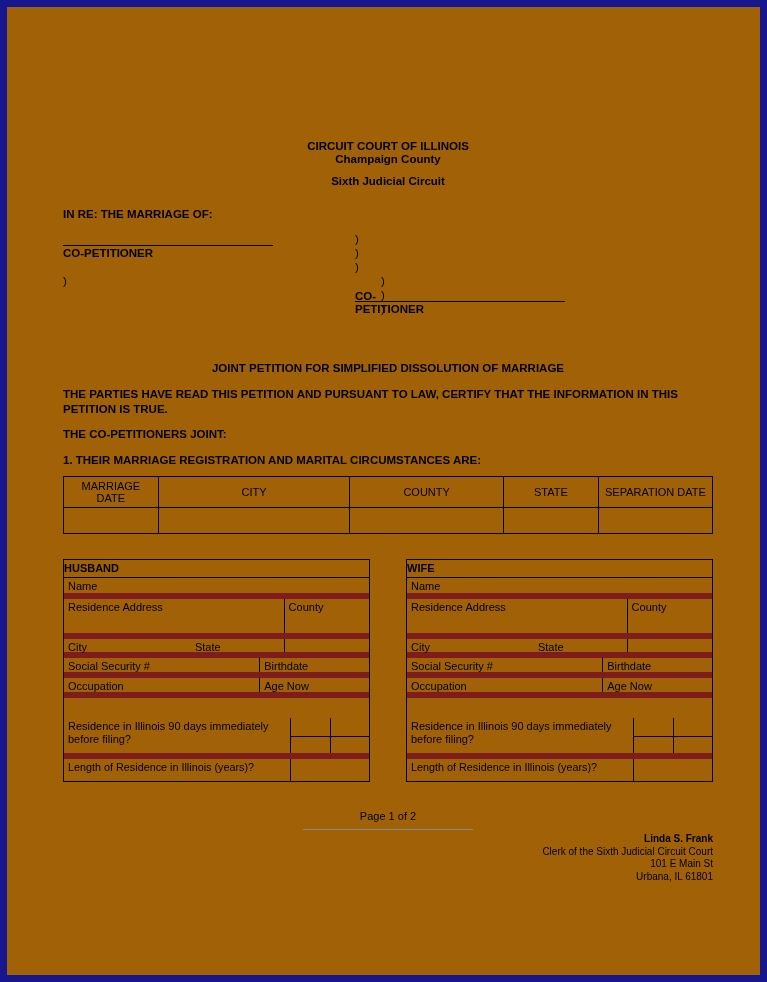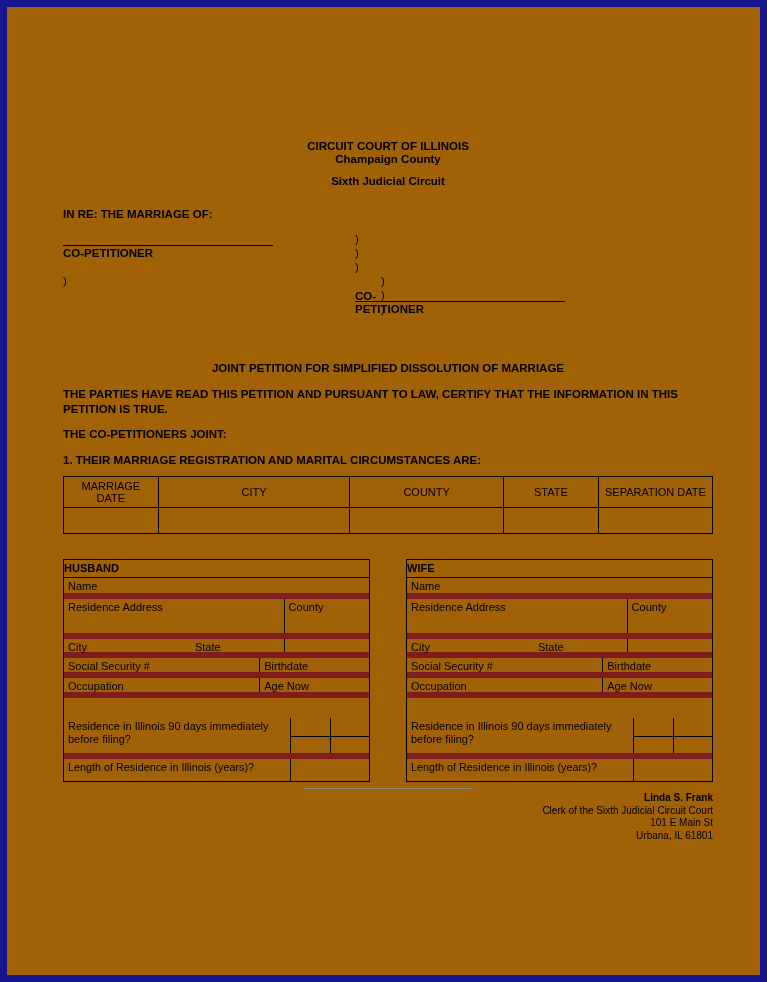--- a/index.html
+++ b/index.html
@@ -284,20 +284,21 @@
             </div>
           </div>
           <div class="prow row-len">
             <div class="c w74 len-label">Length of Residence in Illinois (years)?</div>
             <div class="c w26 c-div"></div>
           </div>
         </div>
 
       </div>
 
+      <div class="page-num">Page 1 of 2</div>
 
       <div class="clerk">
         <div class="clerk-sep"></div>
         <div class="bold">Linda S. Frank</div>
         <div>Clerk of the Sixth Judicial Circuit Court</div>
         <div>101 E Main St</div>
         <div>Urbana, IL  61801</div>
       </div>
 
     </div>

